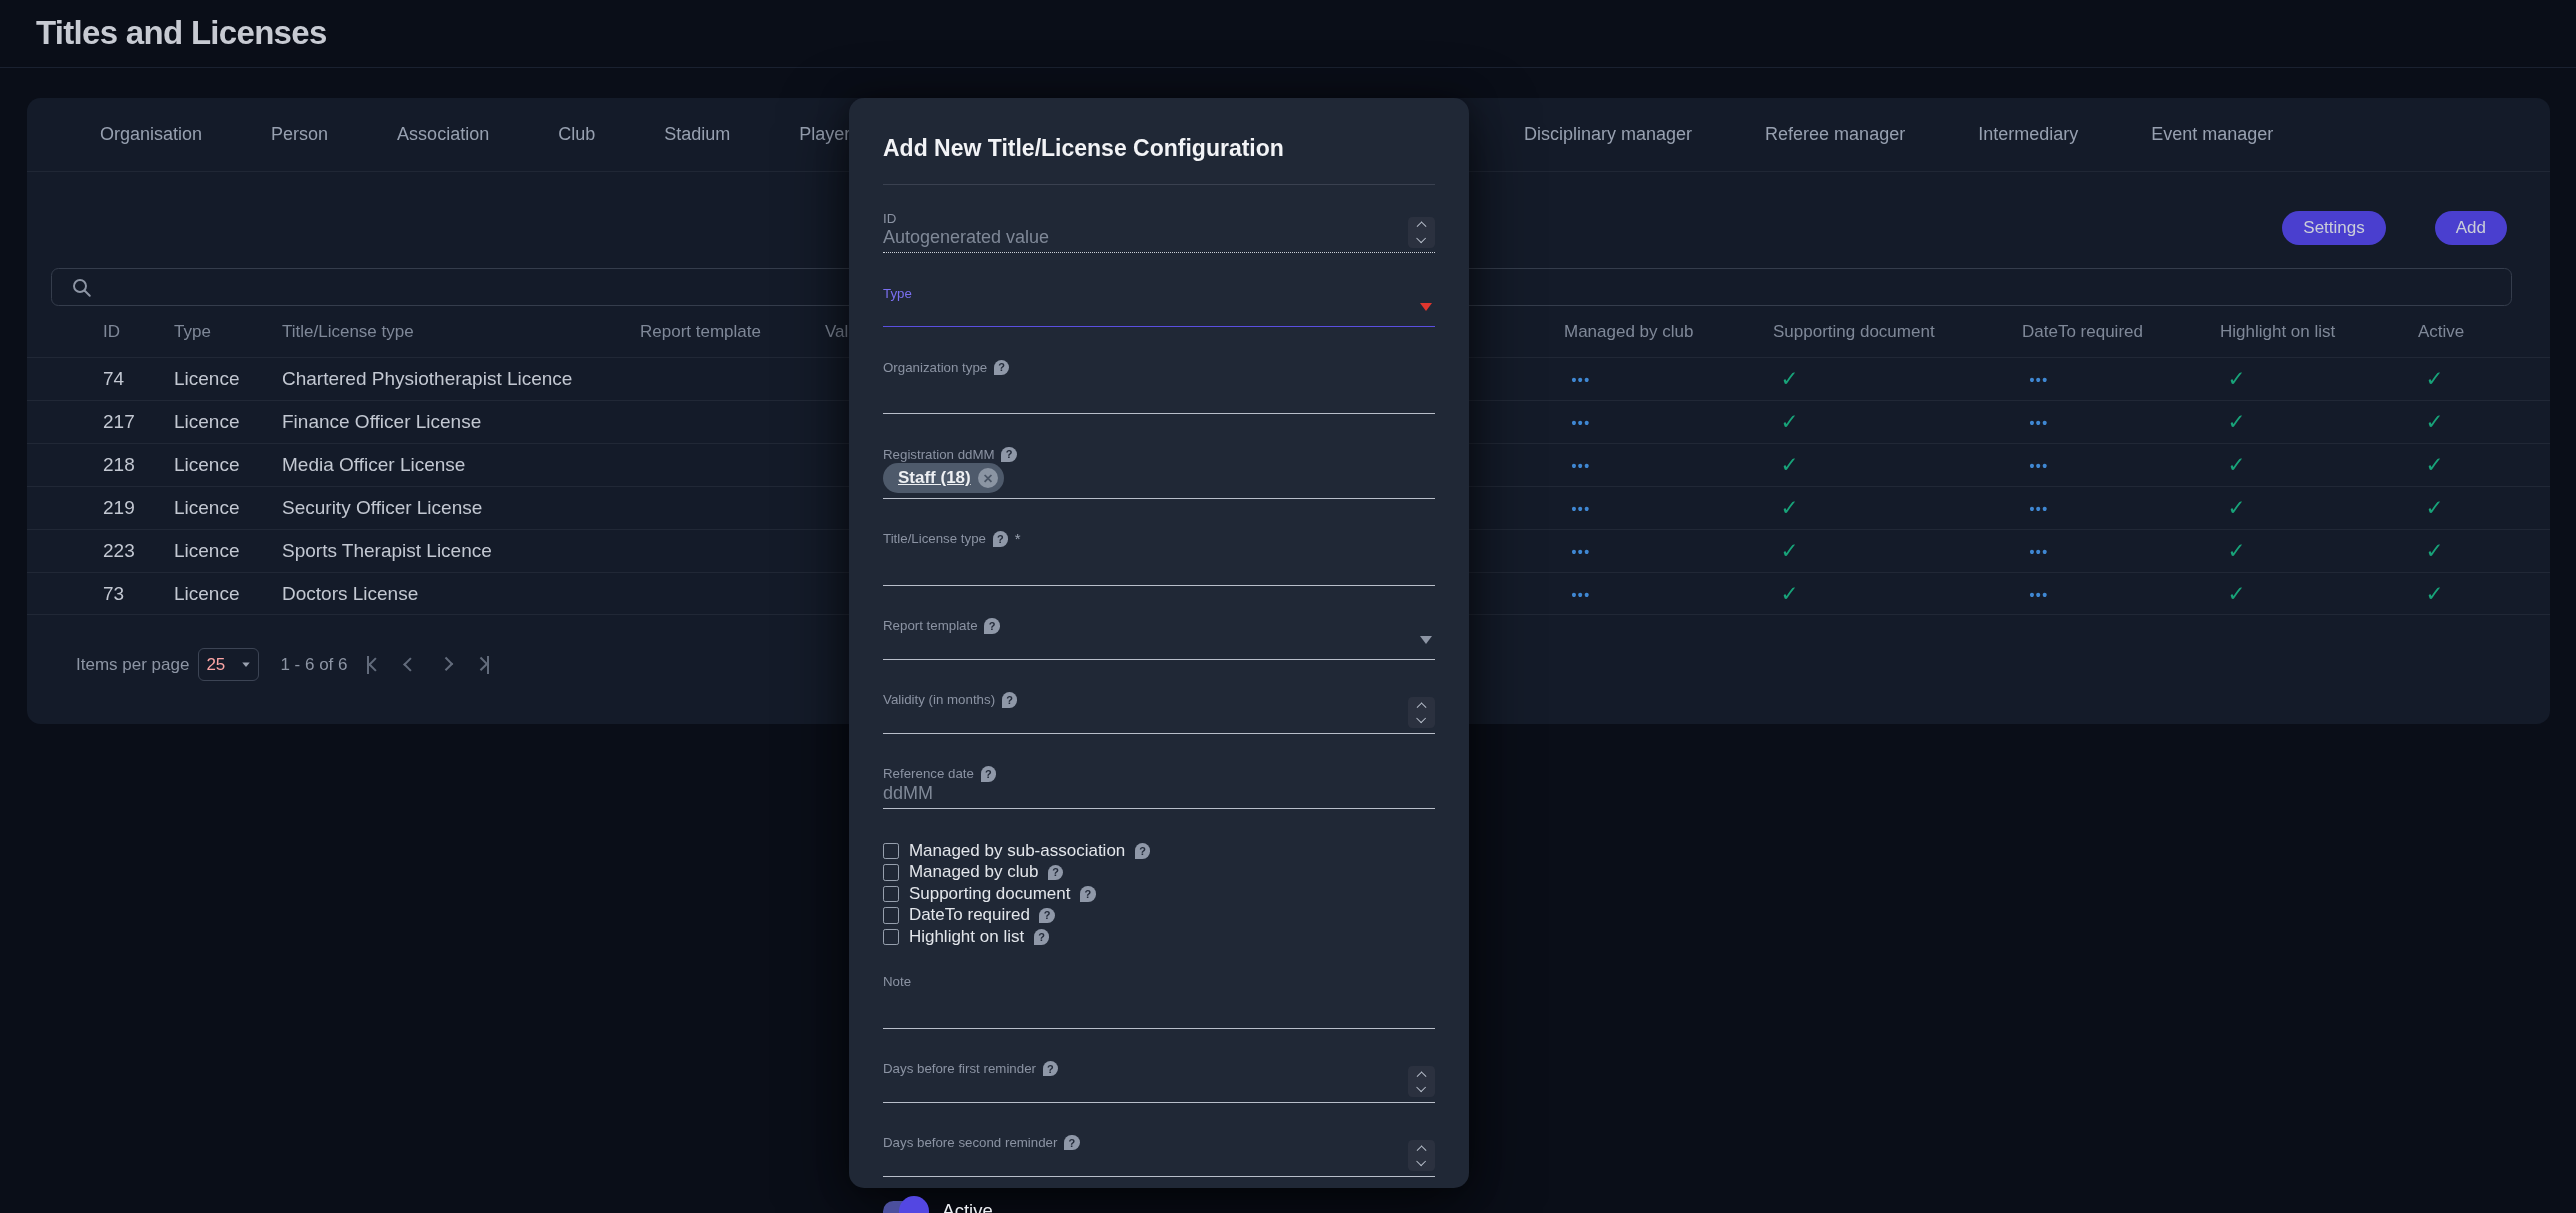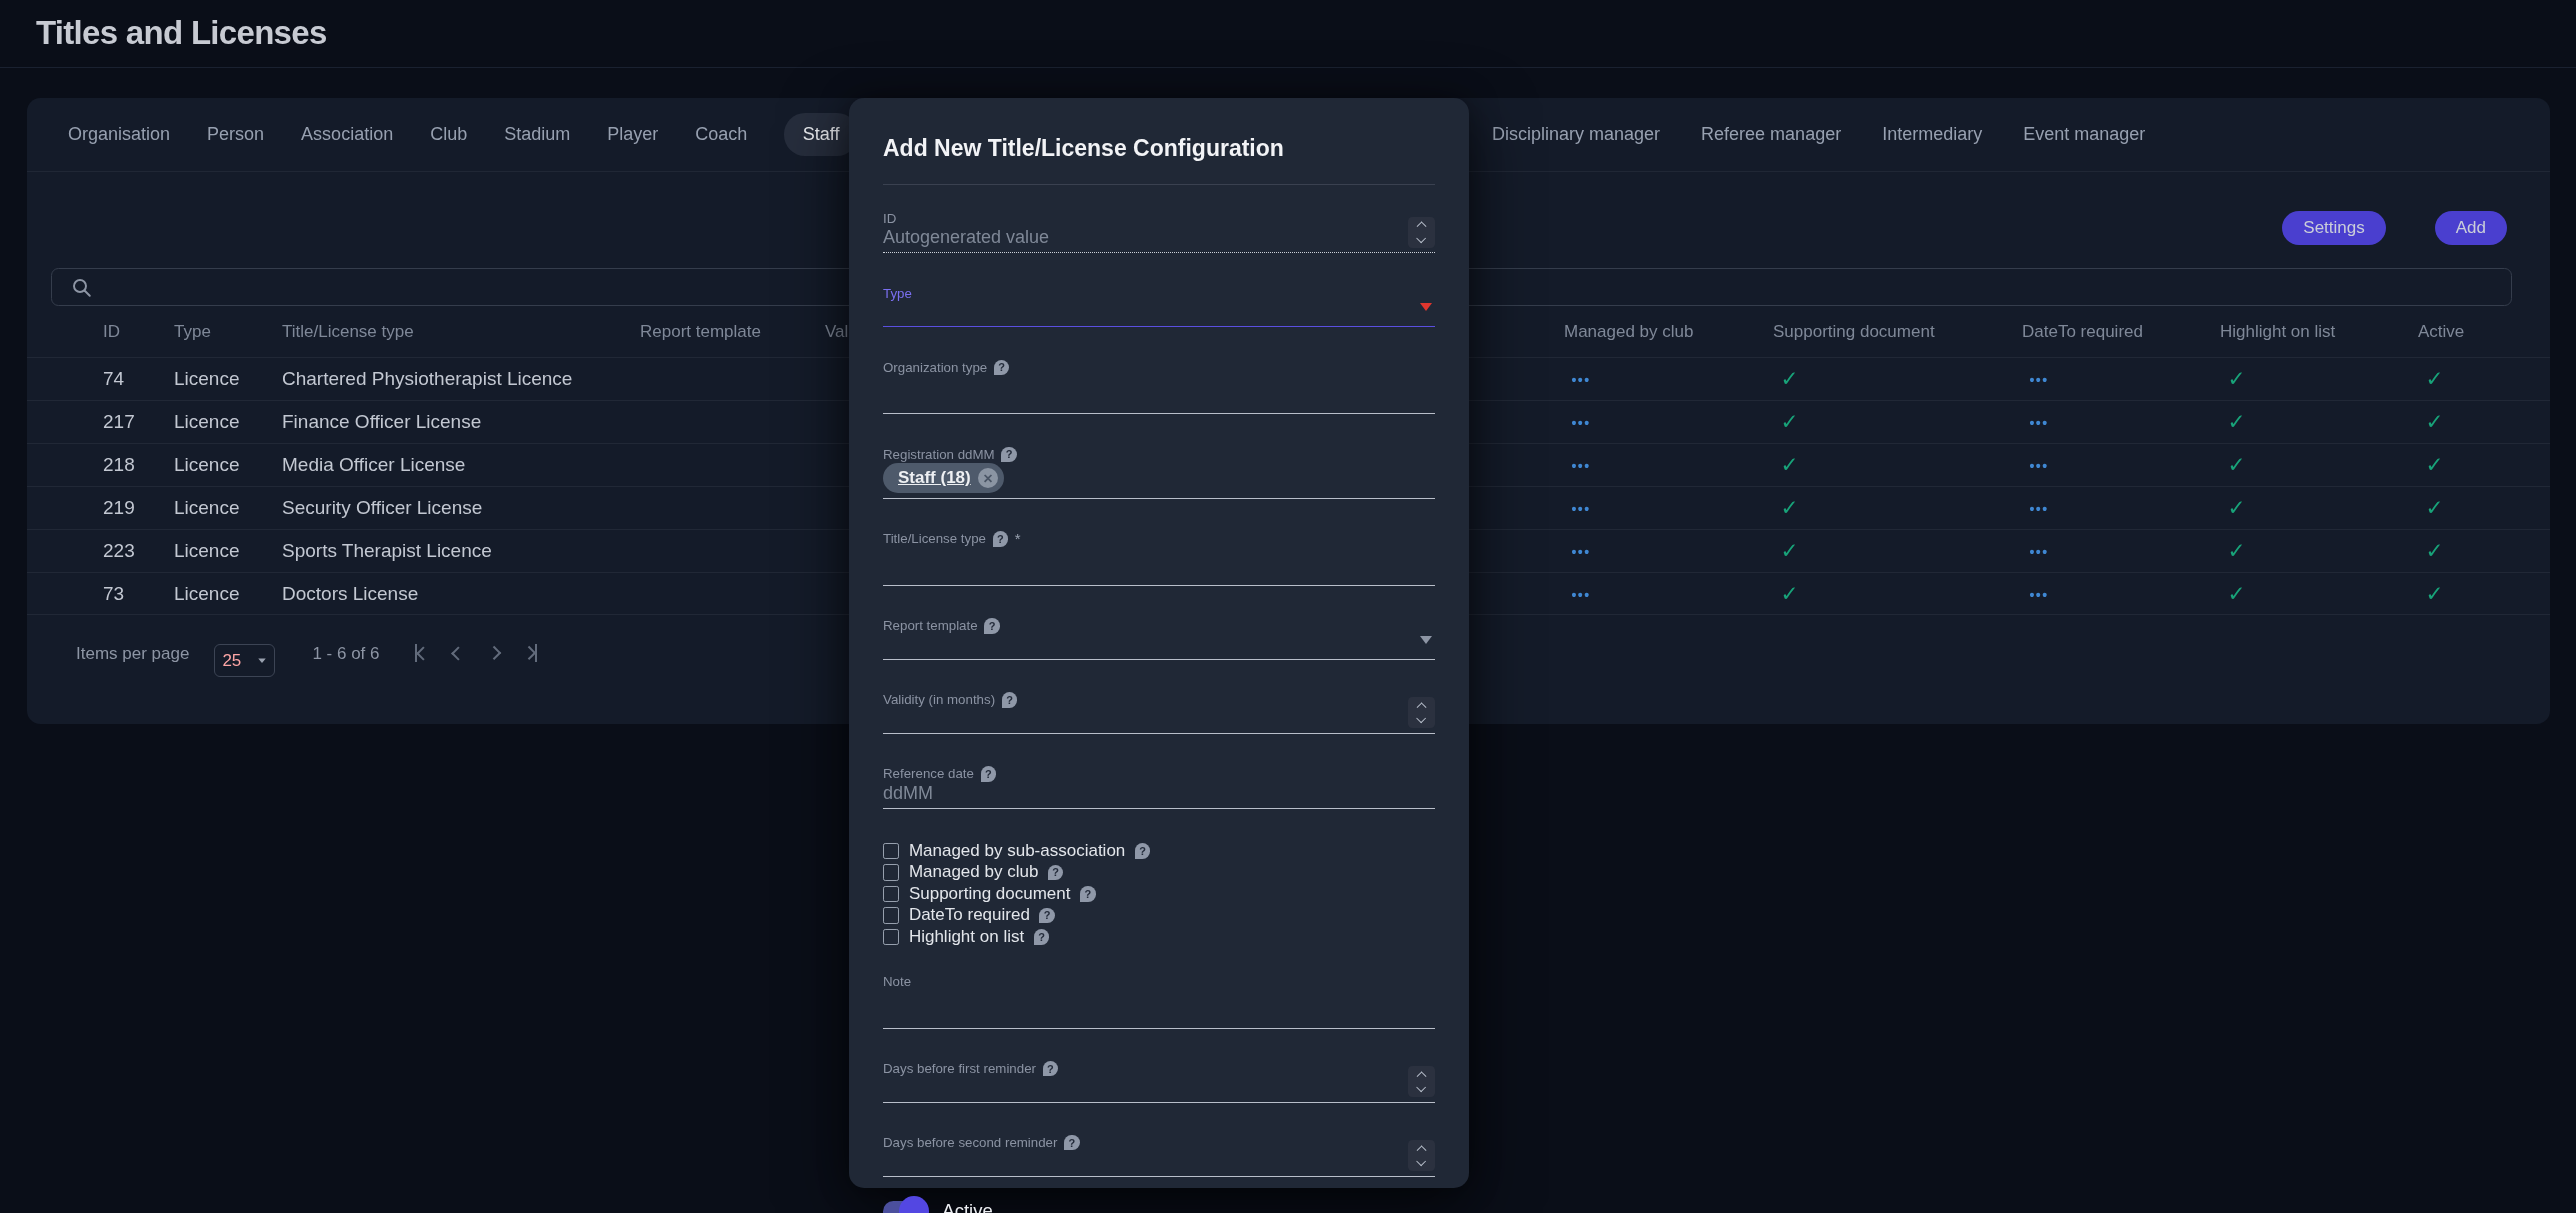--- a/index.html
+++ b/index.html
@@ -14,21 +14,21 @@
   .page-header { position:absolute; left:0; top:0; width:2576px; height:68px;
     border-bottom:0.7px solid #1a2130; }
   .page-header h1 { position:absolute; left:36px; top:14px; font-size:33px; font-weight:bold;
     color:#c7cad2; letter-spacing:-0.7px; }
   
   .card { position:absolute; left:27px; top:98px; width:2523px; height:626px;
     background:#141b29; border-radius:13.3px; z-index:1; }
   
   .tabbar { position:relative; height:74px; border-bottom:0.7px solid #202735;
     display:flex; align-items:center; gap:37px; padding-left:41px; }
-  .tab { font-size:18px; color:#97a0b0; white-space:nowrap; cursor:pointer; }
+  .tab { font-size:18px; color:#97a0b0; white-space:nowrap; cursor:pointer;margin-left:32px; }
   .tab.active { background:#262d3c; color:#e8eaee; padding:11px 18.5px; border-radius:21px; }
   .tabs-right { position:absolute; left:1465px; top:0; height:100%;
     display:flex; align-items:center; gap:41px; }
   
   .actions { position:absolute; top:113px; right:43px; display:flex; gap:49px; }
   .btn-pill { height:34px; padding:0 21px; border-radius:17px; border:none;
     background:#4a3fcf; color:#caced9; font-size:17px; font-family:inherit; cursor:pointer; }
   
   .searchbar { position:absolute; left:24.4px; top:170px; width:2461px; height:38px;
     border:1.1px solid #353d4c; border-radius:7.4px; display:flex; align-items:center;
@@ -42,21 +42,21 @@
     grid-template-columns:71px 108px 358px 185px 739px 209px 249px 198px 198px 1fr;
     padding-left:76px; align-items:center; }
   .thead { height:50px; font-size:17px; color:#7f8898; }
   .trow { height:43px; border-top:0.7px solid #212836; font-size:19px; color:#c3c8d2; cursor:pointer; }
   .trow:last-child { border-bottom:0.7px solid #212836; }
   .c-icon { padding-left:7.4px; }
   .dots { color:#3f87d2; font-size:14px; font-weight:bold; letter-spacing:1.5px; }
   .check { color:#18a379; font-size:21.5px; }
   
   .pagination { position:absolute; left:49px; top:546px; height:41px;
-    display:flex; align-items:flex-start; gap:25px; font-size:17px; color:#8d95a4; }
+    display:flex; align-items:center; gap:9px; font-size:17px; color:#8d95a4; }
   .pagesize { width:61px; height:33px; border:1.1px solid #3c4454; border-radius:6px;
     display:flex; align-items:center; justify-content:space-between; padding:0 7px;
     color:#fca5a5; cursor:pointer; }
   .tri-dn { width:0; height:0; border:5.2px solid transparent; border-top:6.7px solid #9aa2b0;
     margin-top:6px; }
   .pg-nav { display:flex; align-items:center; gap:25px; margin-left:10.4px; }
   .nav-btn { display:flex; align-items:center; gap:0.7px; cursor:pointer; }
   .chv { width:10.4px; height:10.4px; border:solid #626b7b; border-width:2.2px 2.2px 0 0; display:inline-block; }
   .chv.w { transform:rotate(-135deg); }
   .chv.e { transform:rotate(45deg); }

